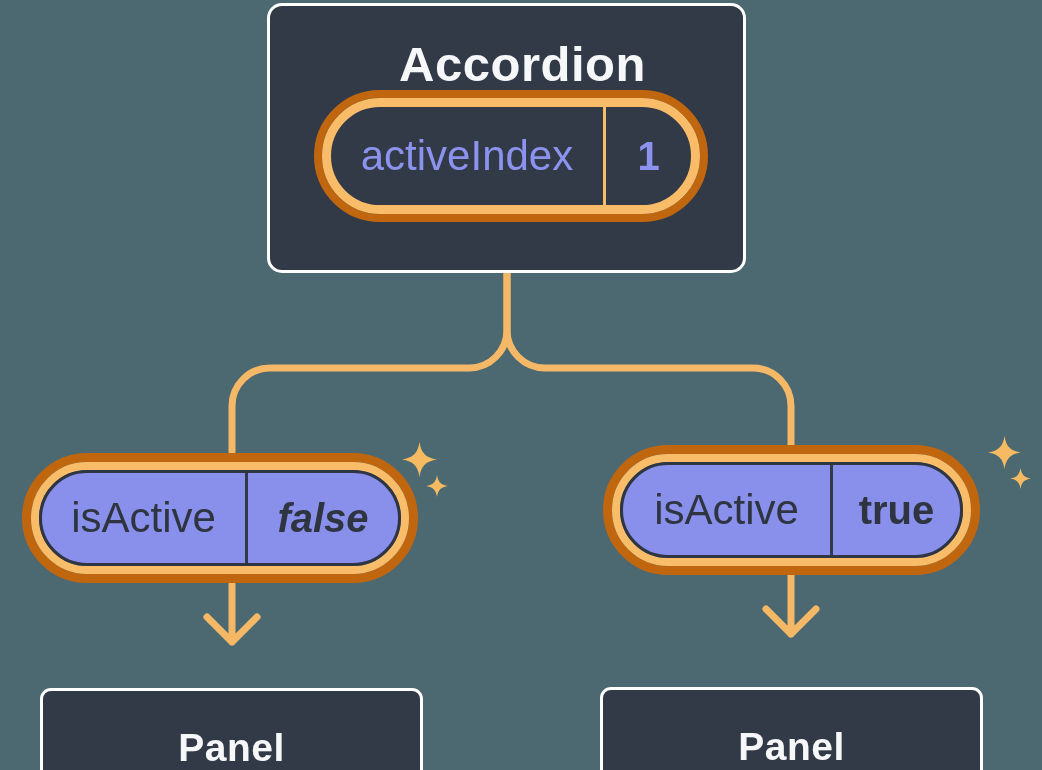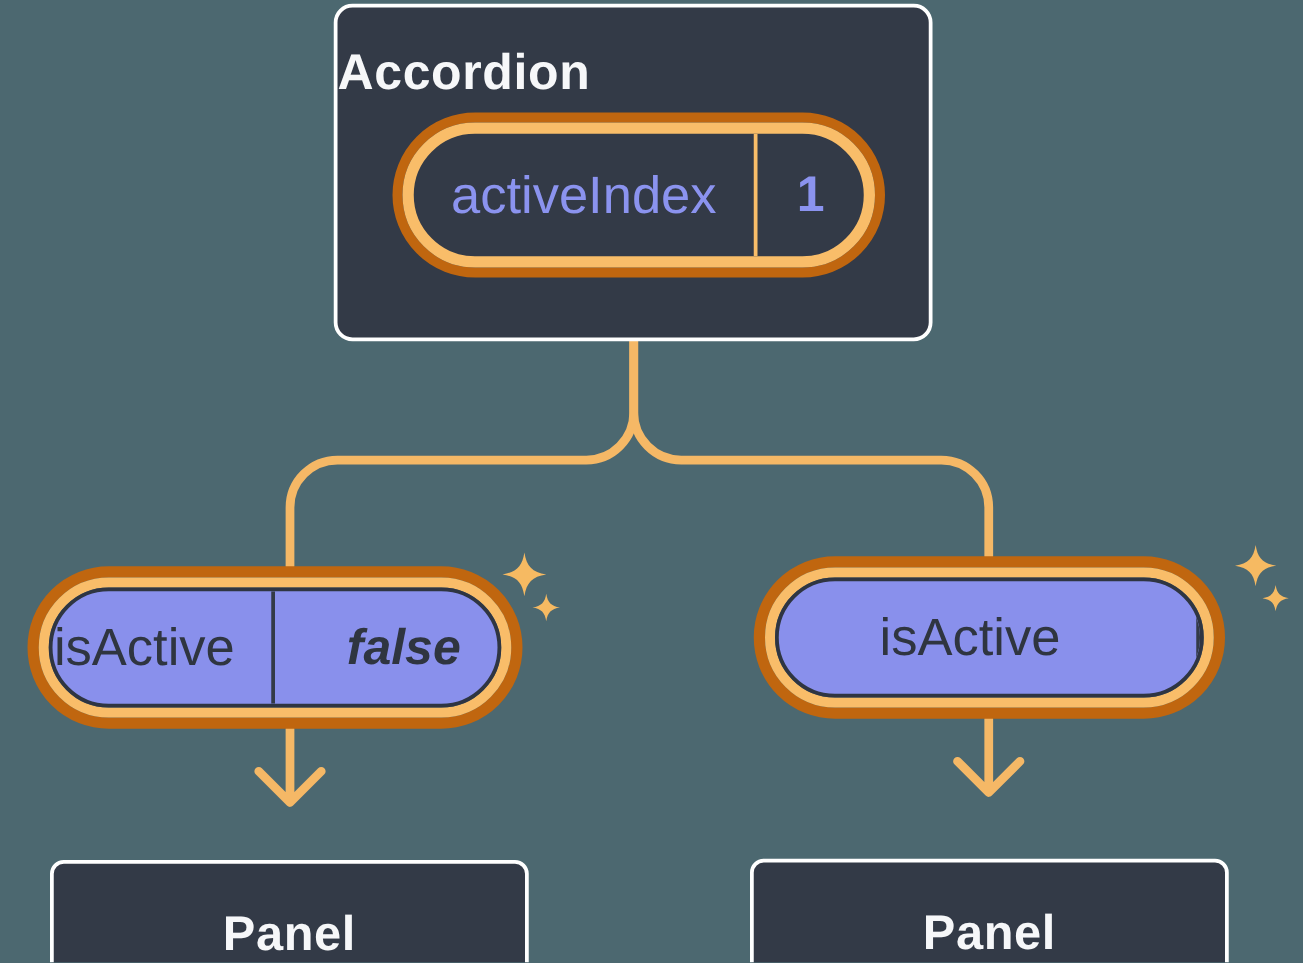--- a/index.html
+++ b/index.html
@@ -38,25 +38,26 @@
   }
   .accordion-card {
     left: 267px; top: 3px;
     width: 479px; height: 270px;
     border-radius: 15px;
   }
   .card-title {
     position: absolute;
     left: 0; top: 30px;
     width: 100%;
-    text-align: left;
-    font-size: 40px;
+    text-align: center;
+    font-size: 49px;
     font-weight: 600;
     color: #F6F7F9;
     letter-spacing: 0.5px;
+    padding-left: 16px;
   }
   .panel-card {
     border-radius: 11px;
     display: flex;
     align-items: center;
     justify-content: center;
     font-size: 39px;
     font-weight: 700;
     color: #F6F7F9;
     letter-spacing: 0.5px;
@@ -121,21 +122,20 @@
   }
   .prop-pill-inner {
     box-sizing: border-box;
     width: 100%; height: 100%;
     border: 3px solid #2F3542;
     border-radius: 999px;
     background: #8990EC;
     display: flex;
     align-items: stretch;
     overflow: hidden;
-    gap: 28px;
   }
   .prop-left  { left: 22px;  top: 453px; width: 396px; height: 130px; }
   .prop-right { left: 603px; top: 445px; width: 377px; height: 130px; }
   .prop-name {
     flex: 1;
     display: flex;
     align-items: center;
     justify-content: center;
     font-size: 42px;
     color: #2F3540;
@@ -197,20 +197,21 @@
         <div class="prop-value">false</div>
       </div>
     </div>
   </div>
 
   <div class="prop-pill prop-right">
     <div class="prop-pill-mid">
       <div class="prop-pill-inner">
         <div class="prop-name">isActive</div>
         <div class="prop-divider"></div>
+        <div class="prop-value">true</div>
       </div>
     </div>
   </div>
 
   <div class="card panel-card panel-left">
     <span>Panel</span>
   </div>
   <div class="card panel-card panel-right">
     <span>Panel</span>
   </div>

